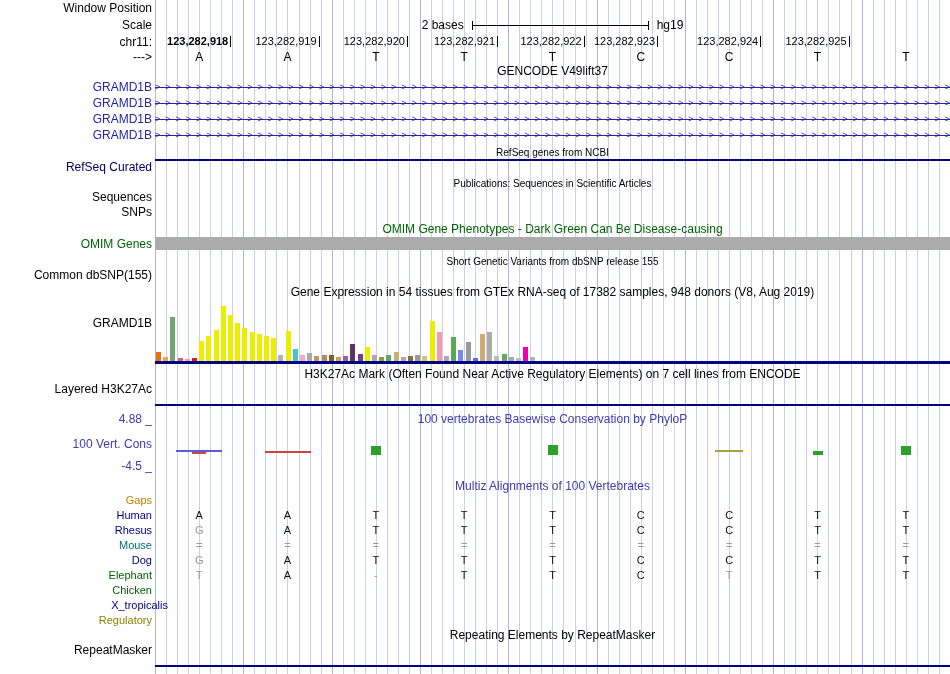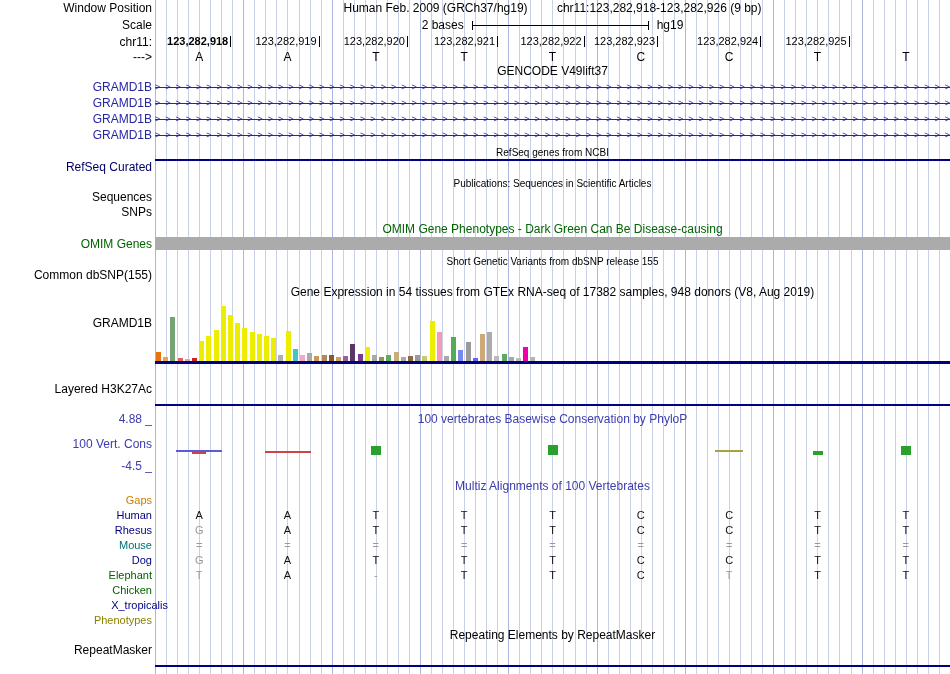--- a/index.html
+++ b/index.html
@@ -72,24 +72,20 @@
   .aln-cell { position:absolute; width:20px; text-align:center; font-size:11px; line-height:15px; color:var(--letter,#111111); }
   .aln-cell.dim { color:var(--dim_letter,#999999); }
 </style>
 </head>
 <body>
 
 <div id="browser" style="--grid: #c9d0e8; --grid_major: #aab6dd; --navy: #000080; --navy_text: #000066; --gene_blue: #2626a0; --label_blue: #3c3cae; --dark_green: #006400; --gray_bar: #ababab; --dim_letter: #999999; --letter: #111111;">
   <div class="grid"></div>
 
   <div class="glabel" style="top:2px">Window Position</div>
-  <div class="ctitle" style="top:2px">
-    <span>Human Feb. 2009 (GRCh37/hg19)</span>
-    <span class="gap24">chr11:123,282,918-123,282,926 (9 bp)</span>
-  </div>
 
   <div class="glabel" style="top:19px">Scale</div>
   <div class="scale-row" style="top:19px">
     <span>2 bases</span>
     <span class="scale-line"></span>
     <span>hg19</span>
   </div>
 
   <div class="glabel" style="top:36px">chr11:</div>
   <div id="ruler-row">
@@ -207,20 +203,21 @@
       <div class="gtex-bar" style="left: 487.2px; height: 29px; background: rgb(171, 171, 171);"></div>
       <div class="gtex-bar" style="left: 494.4px; height: 5px; background: rgb(187, 187, 187);"></div>
       <div class="gtex-bar" style="left: 501.6px; height: 7px; background: rgb(95, 170, 95);"></div>
       <div class="gtex-bar" style="left: 508.8px; height: 4px; background: rgb(169, 169, 169);"></div>
       <div class="gtex-bar" style="left: 516px; height: 3px; background: rgb(187, 187, 187);"></div>
       <div class="gtex-bar" style="left: 523.2px; height: 14px; background: rgb(238, 0, 170);"></div>
       <div class="gtex-bar" style="left: 530.4px; height: 4px; background: rgb(181, 181, 181);"></div>
     </div>
   <div class="hline navy" style="top:361px;height:3px"></div>
 
+  <div class="ctitle" style="top:368px">H3K27Ac Mark (Often Found Near Active Regulatory Elements) on 7 cell lines from ENCODE</div>
   <div class="glabel" style="top:383px">Layered H3K27Ac</div>
   <div class="hline navy" style="top:404px;height:2px"></div>
 
   <div class="glabel bluet" style="top:413px">4.88 _</div>
   <div class="ctitle bluet" style="top:413px">100 vertebrates Basewise Conservation by PhyloP</div>
   <div class="glabel bluet" style="top:438px">100 Vert. Cons</div>
   <div class="glabel bluet" style="top:460px">-4.5 _</div>
   <div id="cons-marks">
       <div class="cons-line" style="left: 176.167px; top: 22px; width: 46px; background: rgb(91, 91, 214);"></div>
       <div class="cons-line" style="left: 192.167px; top: 24px; width: 14px; background: rgb(204, 68, 68);"></div>
@@ -280,19 +277,19 @@
       <div class="aln-cell" style="left: 277.5px; top: 75px;">A</div>
       <div class="aln-cell dim" style="left: 365.833px; top: 75px;">-</div>
       <div class="aln-cell" style="left: 454.167px; top: 75px;">T</div>
       <div class="aln-cell" style="left: 542.5px; top: 75px;">T</div>
       <div class="aln-cell" style="left: 630.833px; top: 75px;">C</div>
       <div class="aln-cell dim" style="left: 719.167px; top: 75px;">T</div>
       <div class="aln-cell" style="left: 807.5px; top: 75px;">T</div>
       <div class="aln-cell" style="left: 895.833px; top: 75px;">T</div>
       <div class="species-label" style="top: 90px; color: rgb(0, 100, 0);">Chicken</div>
       <div class="species-label" style="top: 105px; color: rgb(0, 0, 128); margin-left: 16px;">X_tropicalis</div>
-      <div class="species-label" style="top: 120px; color: rgb(139, 128, 0);">Phenotypes</div>
+      <div class="species-label" style="top: 120px; color: rgb(139, 128, 0);">Regulatory</div>
     </div>
 
   <div class="ctitle" style="top:629px">Repeating Elements by RepeatMasker</div>
   <div class="glabel" style="top:644px">RepeatMasker</div>
   <div class="hline navy" style="top:665px;height:2px"></div>
 </div>
 
 </body></html>

